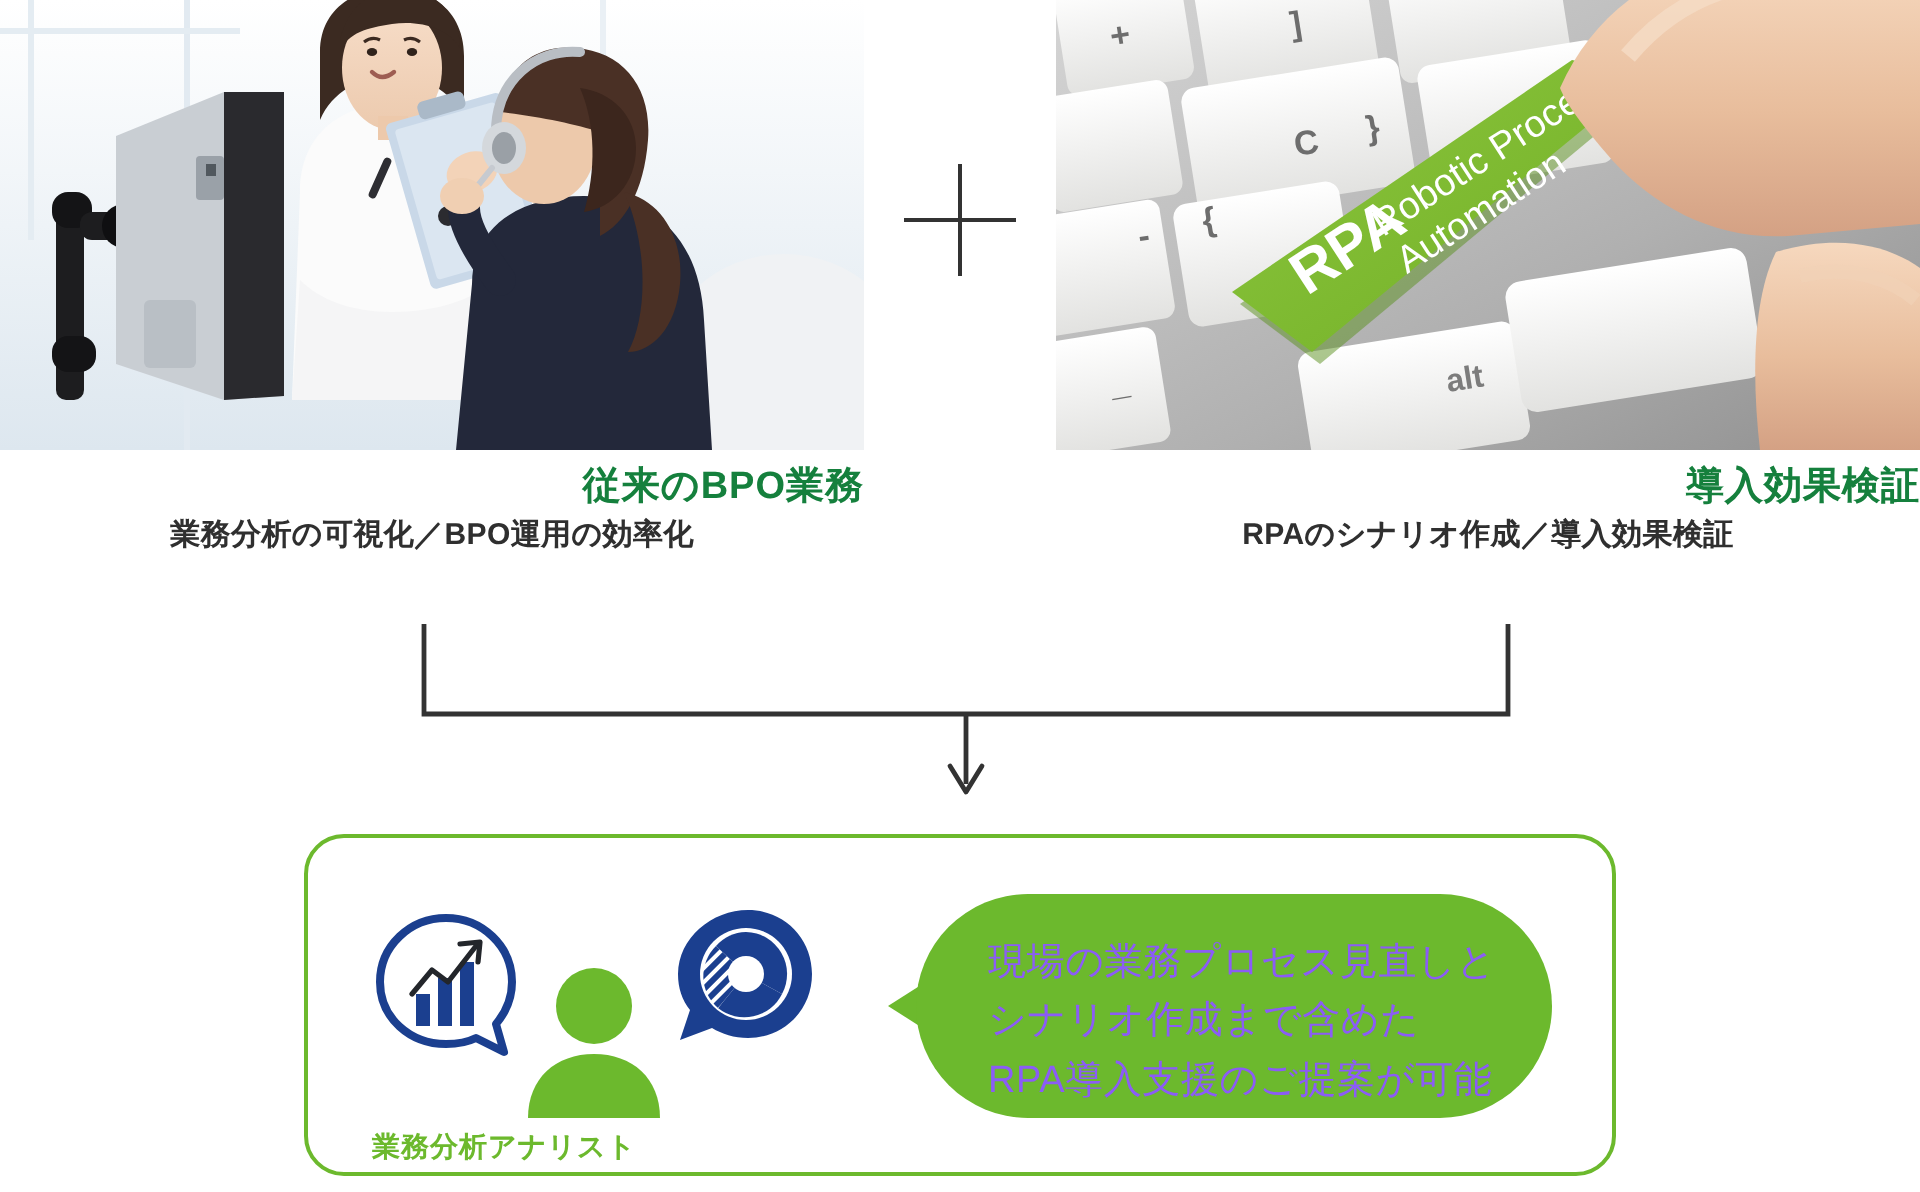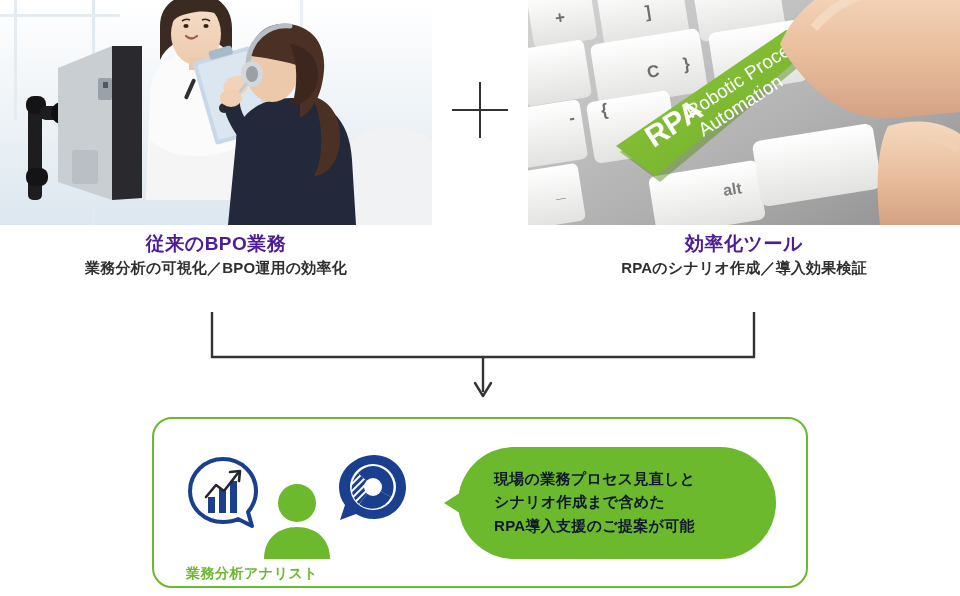--- a/index.html
+++ b/index.html
@@ -24,22 +24,22 @@
   #plus-sign{position:absolute;left:452px;top:82px;width:56px;height:56px;}
   #plus-sign .bar{position:absolute;background:#333333;}
   #plus-sign .bar.h{left:0;top:27px;width:56px;height:2px;}
   #plus-sign .bar.v{left:27px;top:0;width:2px;height:56px;}
 
   
   .col-caption{position:absolute;text-align:center;}
   #caption-left{left:0;top:232px;width:432px;}
   #caption-right{left:528px;top:232px;width:432px;}
   .col-title{
-    font-size:19px;font-weight:bold;color:#4c1d95;
-    letter-spacing:.5px;line-height:1.3;
+    font-size:19px;font-weight:bold;color:#15803d;
+    letter-spacing:.5px;line-height:1.3;text-align:right;
   }
   .col-sub{
     margin-top:1px;
     font-size:15px;font-weight:bold;color:#2f2f2f;
     letter-spacing:.2px;line-height:1.3;
   }
 
   
   #connector{position:absolute;left:200px;top:312px;width:566px;height:92px;}
   #connector svg{display:block;}
@@ -71,21 +71,21 @@
     background:#6cb92d;border-radius:56px;
   }
   #speech-bubble .bubble-tail{
     position:absolute;left:0px;top:42px;width:0;height:0;
     border-top:14px solid transparent;
     border-bottom:14px solid transparent;
     border-right:22px solid #6cb92d;
   }
   #bubble-text{
     position:absolute;left:50px;top:20px;width:270px;
-    color:#0f172a;font-size:15px;font-weight:bold;
+    color:#8b5cf6;font-size:19px;font-weight:normal;
     line-height:1.55;letter-spacing:.3px;
   }
   #bubble-text div{white-space:nowrap;}
 </style>
 </head>
 <body>
 
 <div class="stage">
 
   <div class="photo" id="photo-left">
@@ -253,21 +253,21 @@
       </g>
     </svg>
   </div>
 
   <div class="col-caption" id="caption-left">
     <div class="col-title">従来のBPO業務</div>
     <div class="col-sub">業務分析の可視化／BPO運用の効率化</div>
   </div>
 
   <div class="col-caption" id="caption-right">
-    <div class="col-title">効率化ツール</div>
+    <div class="col-title">導入効果検証</div>
     <div class="col-sub">RPAのシナリオ作成／導入効果検証</div>
   </div>
 
   <div id="connector">
     <svg width="566" height="92" viewBox="0 0 566 92">
       <path d="M12 0 L12 45 L554 45 L554 0" stroke="#333333" stroke-width="2.4" fill="none"></path>
       <path d="M283 45 L283 80" stroke="#333333" stroke-width="2.4" fill="none"></path>
       <path d="M275 71 L283 84 L291 71" stroke="#333333" stroke-width="2.4" fill="none" stroke-linecap="round" stroke-linejoin="round"></path>
     </svg>
   </div>

